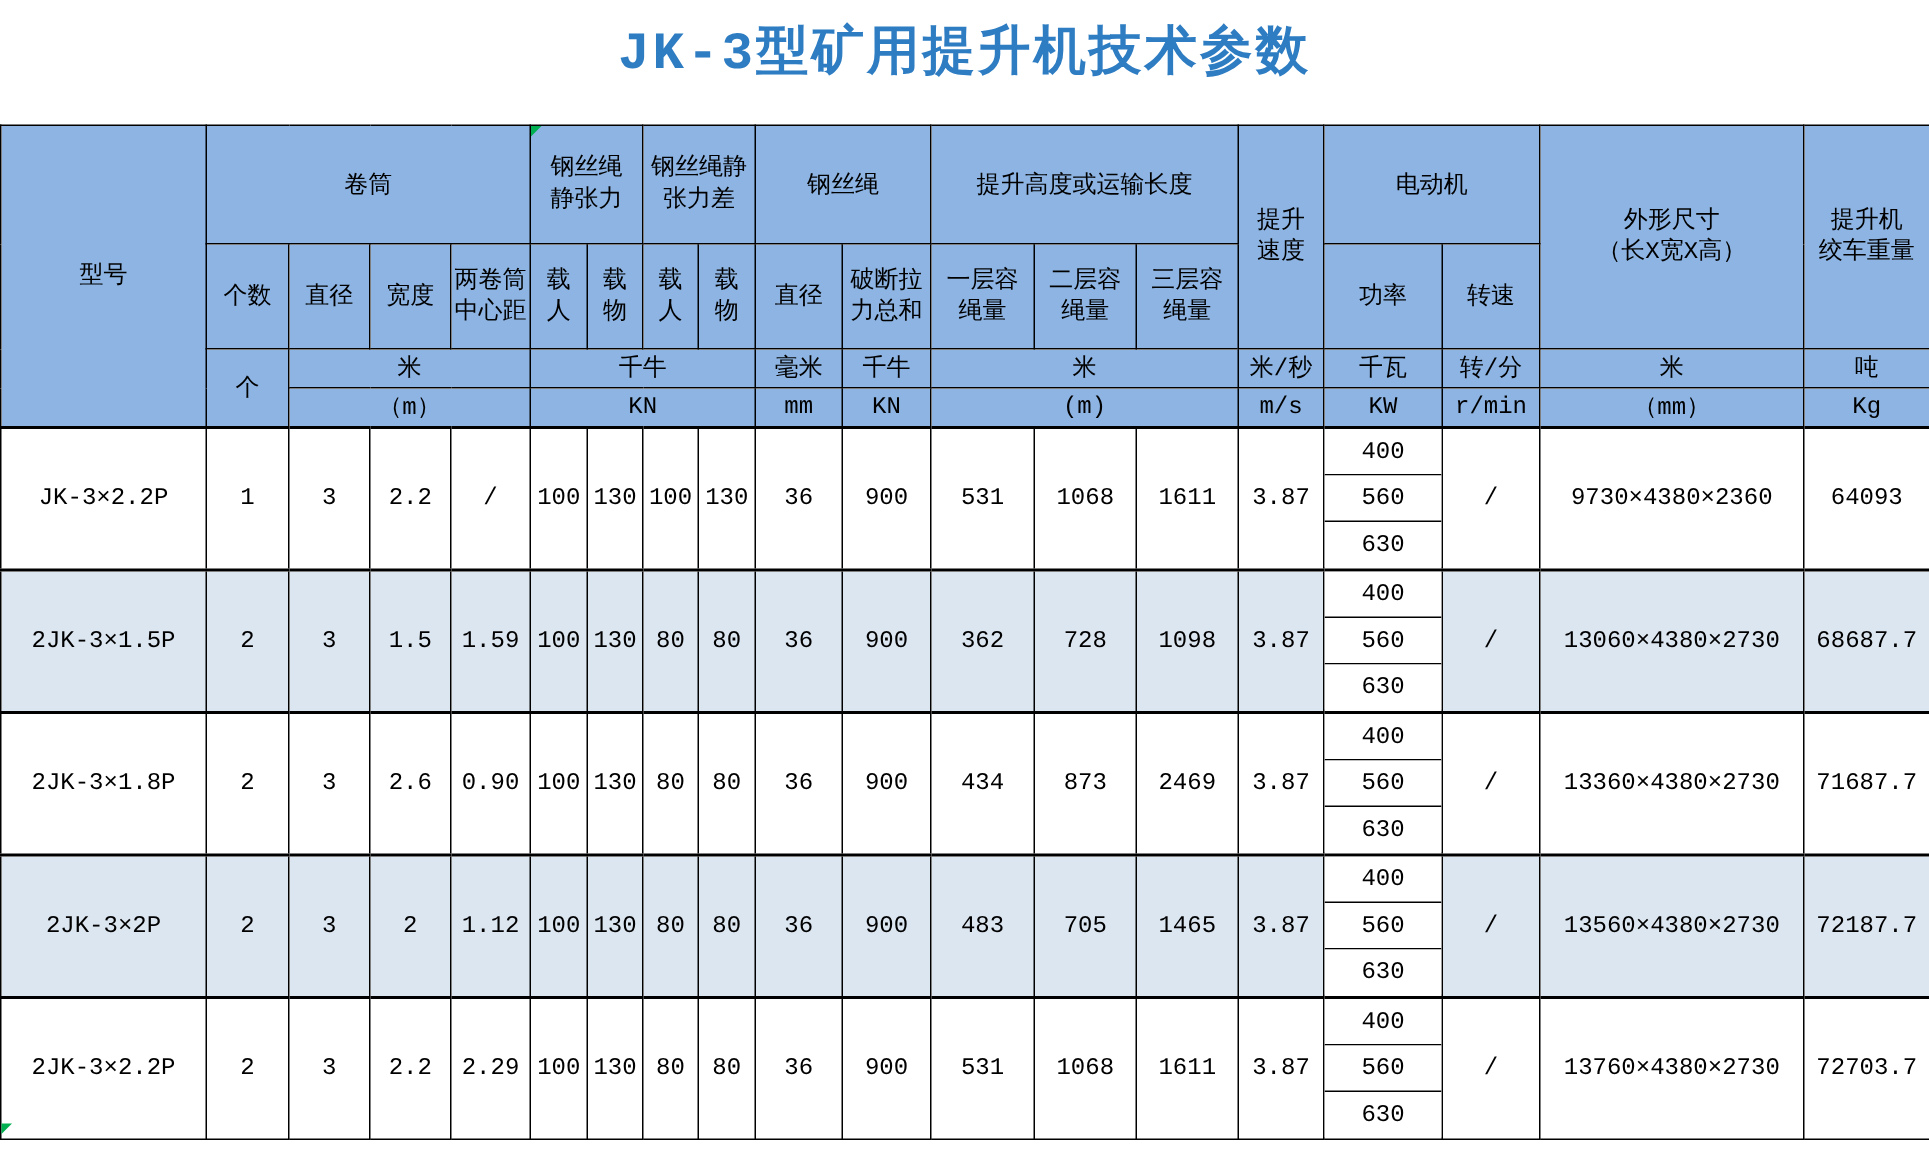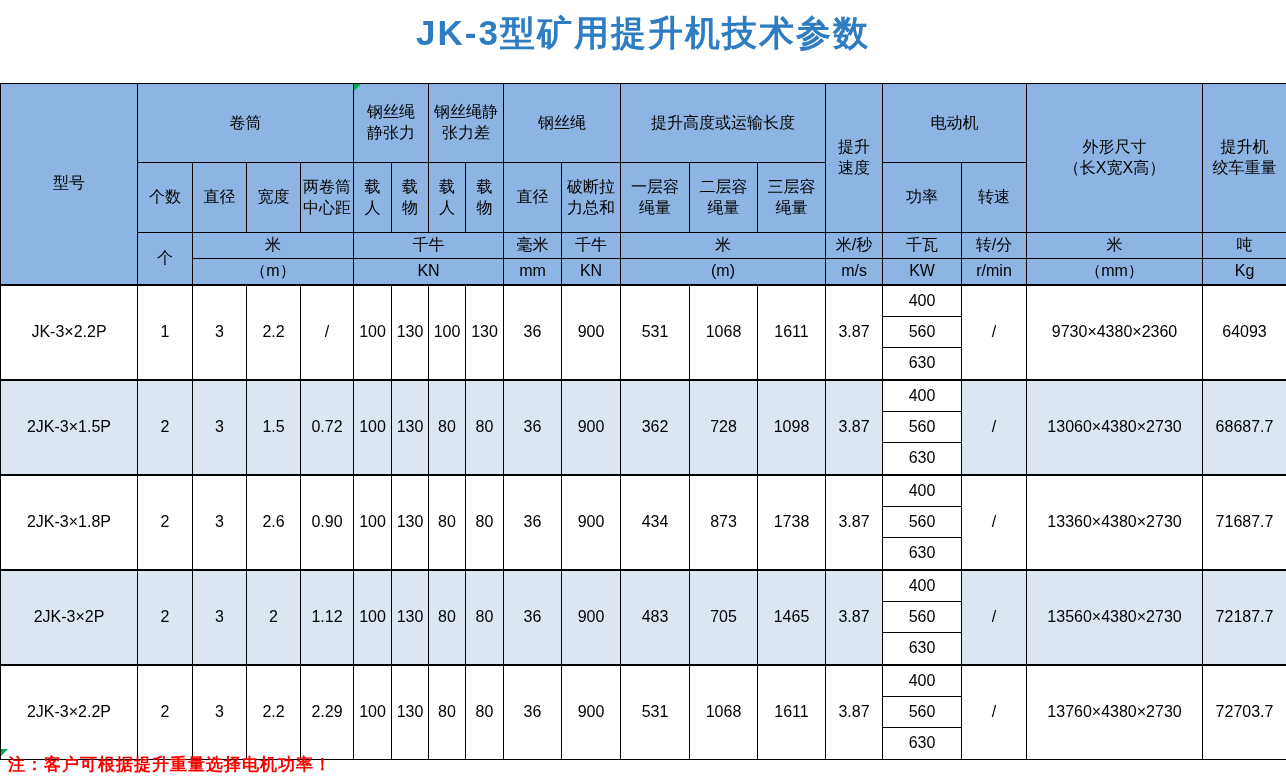--- a/index.html
+++ b/index.html
@@ -1,18 +1,18 @@
 <!DOCTYPE html>
 <html><head>
 <meta charset="utf-8">
 <style>
   html,body{margin:0;padding:0;background:#ffffff;}
   .page{
     position:relative;width:1286px;height:783px;background:#ffffff;overflow:hidden;
-    font-family:Liberation Sans, sans-serif;color:#000;
+    font-family:Liberation Mono, monospace;color:#000;
   }
   .title{
     position:absolute;top:10px;left:0;width:100%;text-align:center;
     font-size:35px;font-weight:bold;color:#2E7DC3;letter-spacing:2px;
   }
   table.spec{
     position:absolute;top:83px;left:0;width:1286px;
     border-collapse:collapse;table-layout:fixed;
   }
   .spec th,.spec td{
@@ -167,21 +167,21 @@
         </td>
         <td>/</td>
         <td>9730×4380×2360</td>
         <td>64093</td>
       </tr>
       <tr class="main alt" style="height:93px">
         <td>2JK-3×1.5P</td>
         <td>2</td>
         <td>3</td>
         <td>1.5</td>
-        <td>0.72</td>
+        <td>1.59</td>
         <td>100</td>
         <td>130</td>
         <td>80</td>
         <td>80</td>
         <td>36</td>
         <td>900</td>
         <td>362</td>
         <td>728</td>
         <td>1098</td>
         <td>3.87</td>
@@ -203,21 +203,21 @@
         <td>2.6</td>
         <td>0.90</td>
         <td>100</td>
         <td>130</td>
         <td>80</td>
         <td>80</td>
         <td>36</td>
         <td>900</td>
         <td>434</td>
         <td>873</td>
-        <td>1738</td>
+        <td>2469</td>
         <td>3.87</td>
         <td class="power-td">
           <div class="pstack">
             <div class="pcell">400</div>
             <div class="pcell">560</div>
             <div class="pcell">630</div>
           </div>
         </td>
         <td>/</td>
         <td>13360×4380×2730</td>
@@ -273,18 +273,17 @@
             <div class="pcell">630</div>
           </div>
         </td>
         <td>/</td>
         <td>13760×4380×2730</td>
         <td>72703.7</td>
       </tr>
     </tbody>
   </table>
 
-  <div class="note">注：客户可根据提升重量选择电机功率！</div>
 
   <div class="corner-tri tri-header"></div>
   <div class="corner-tri tri-note"></div>
 
 </div>
 
 </body></html>

